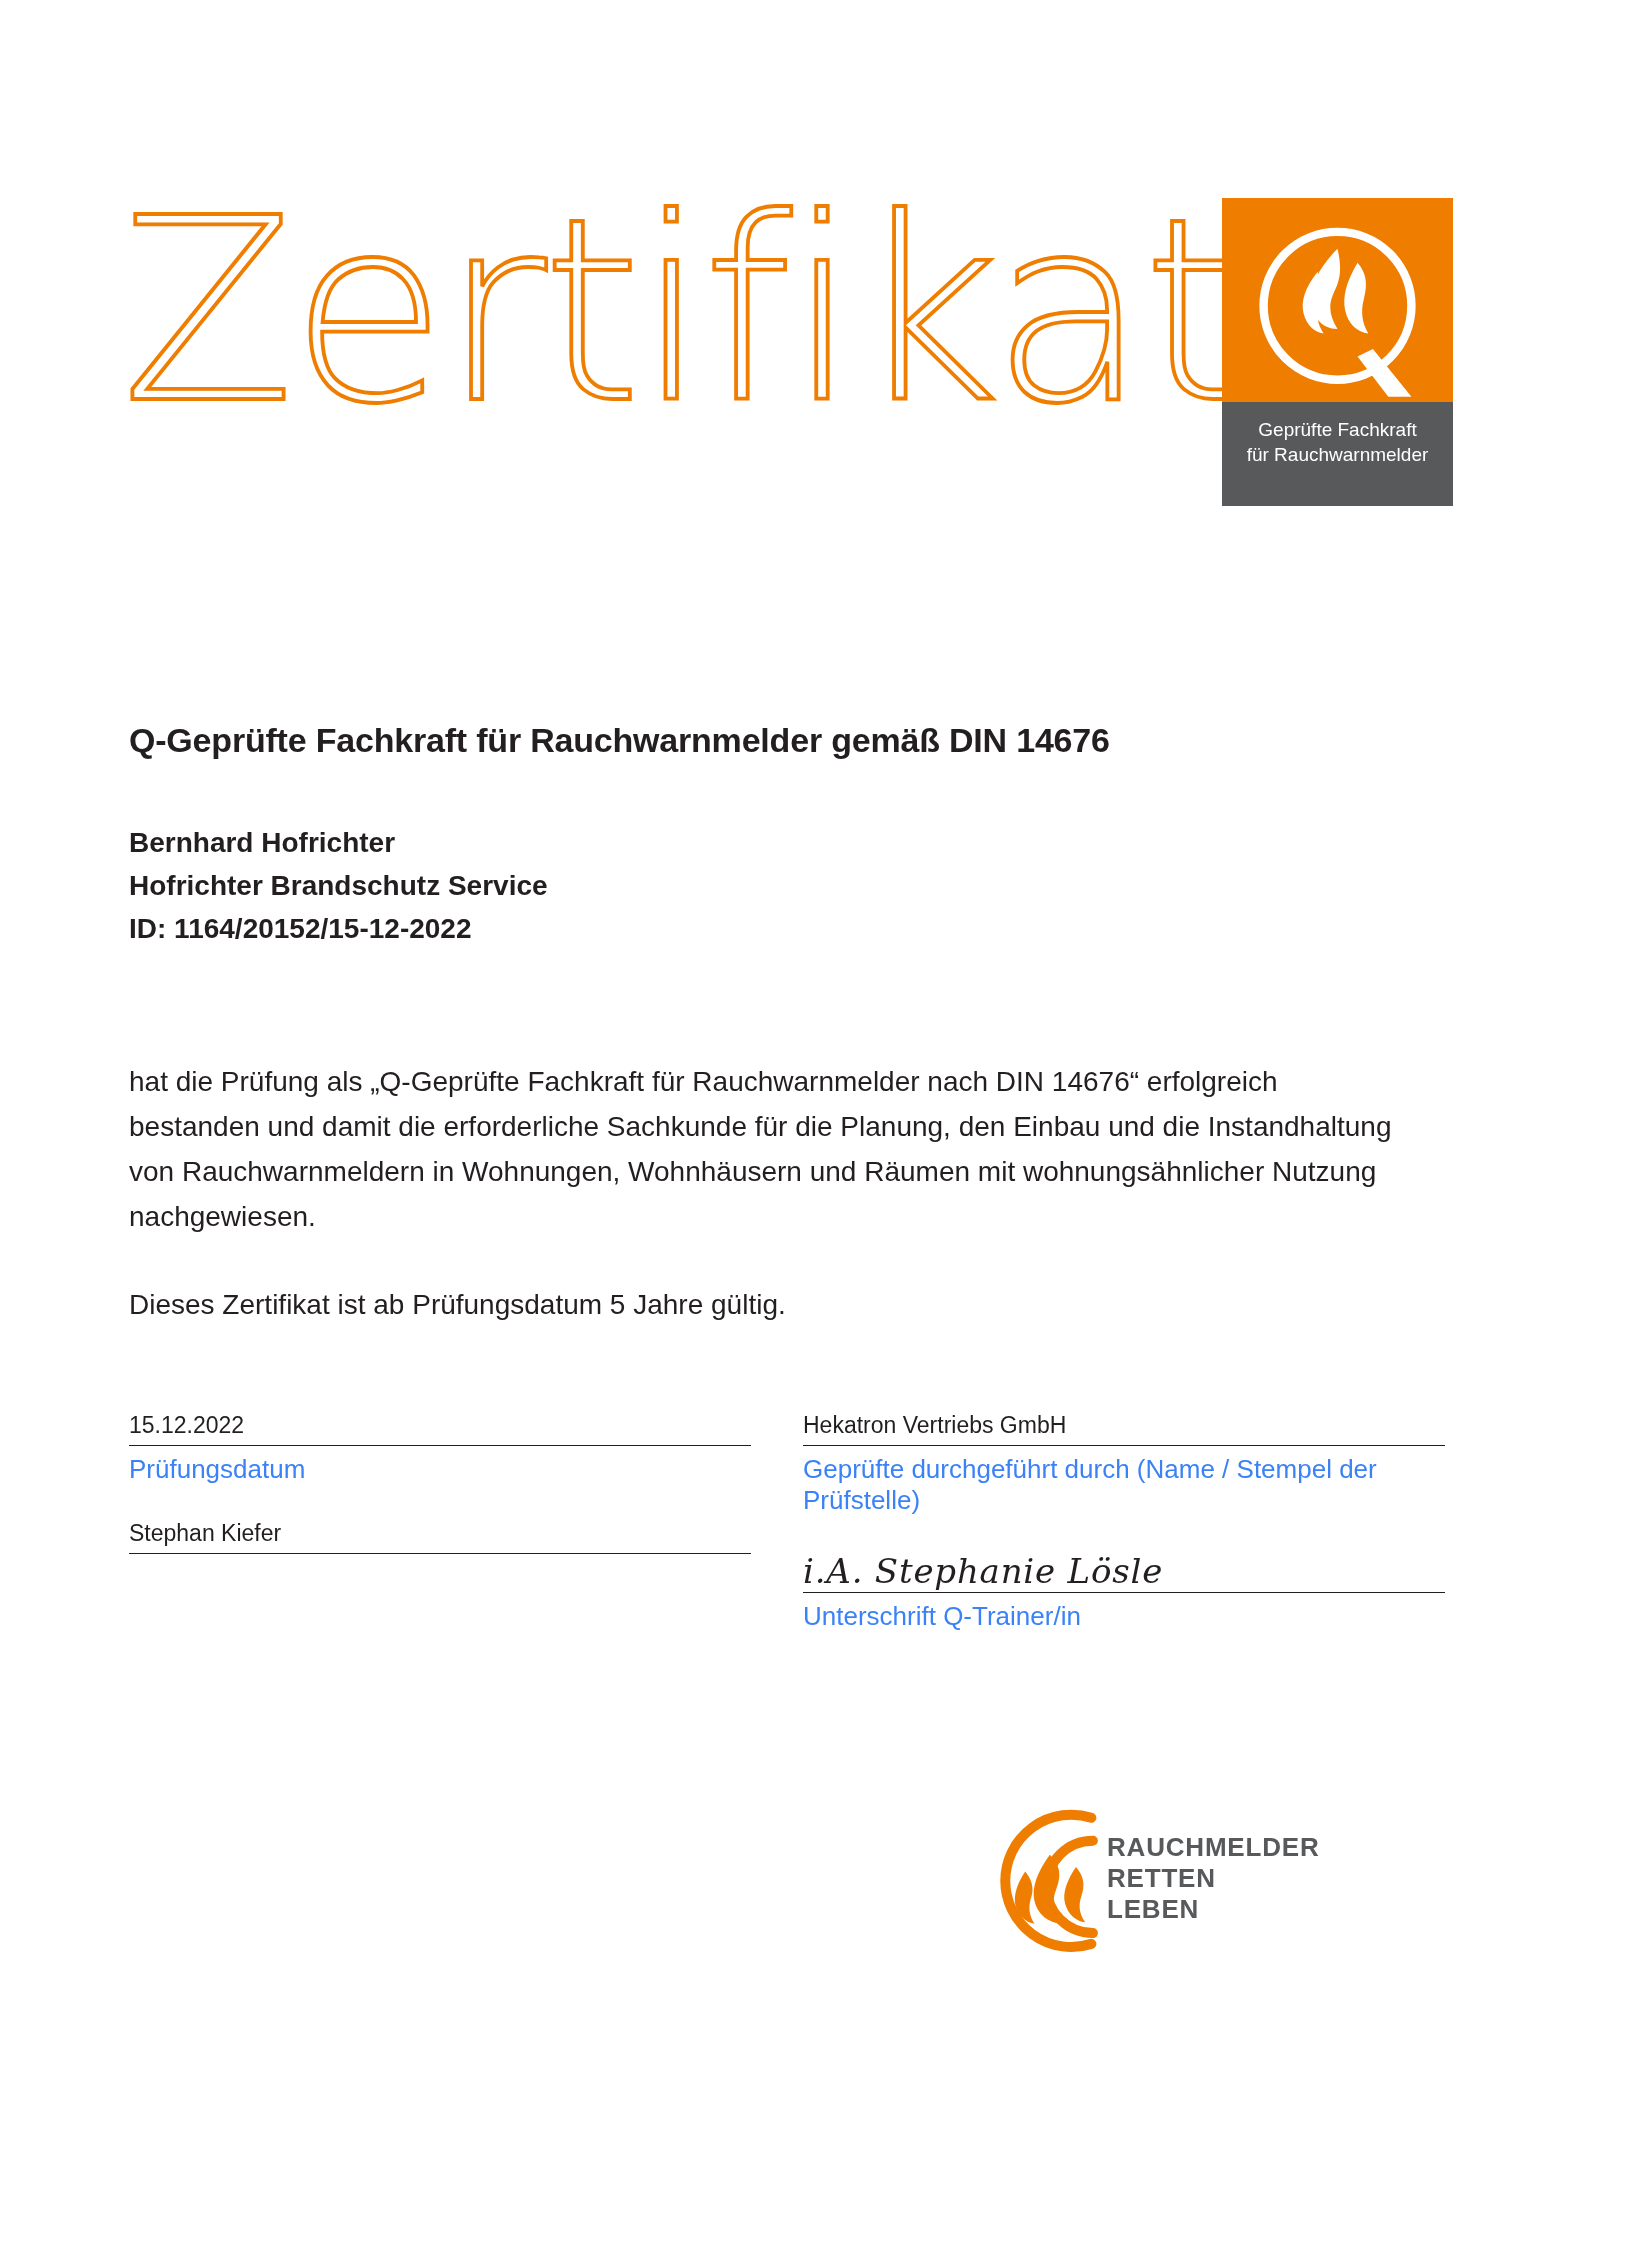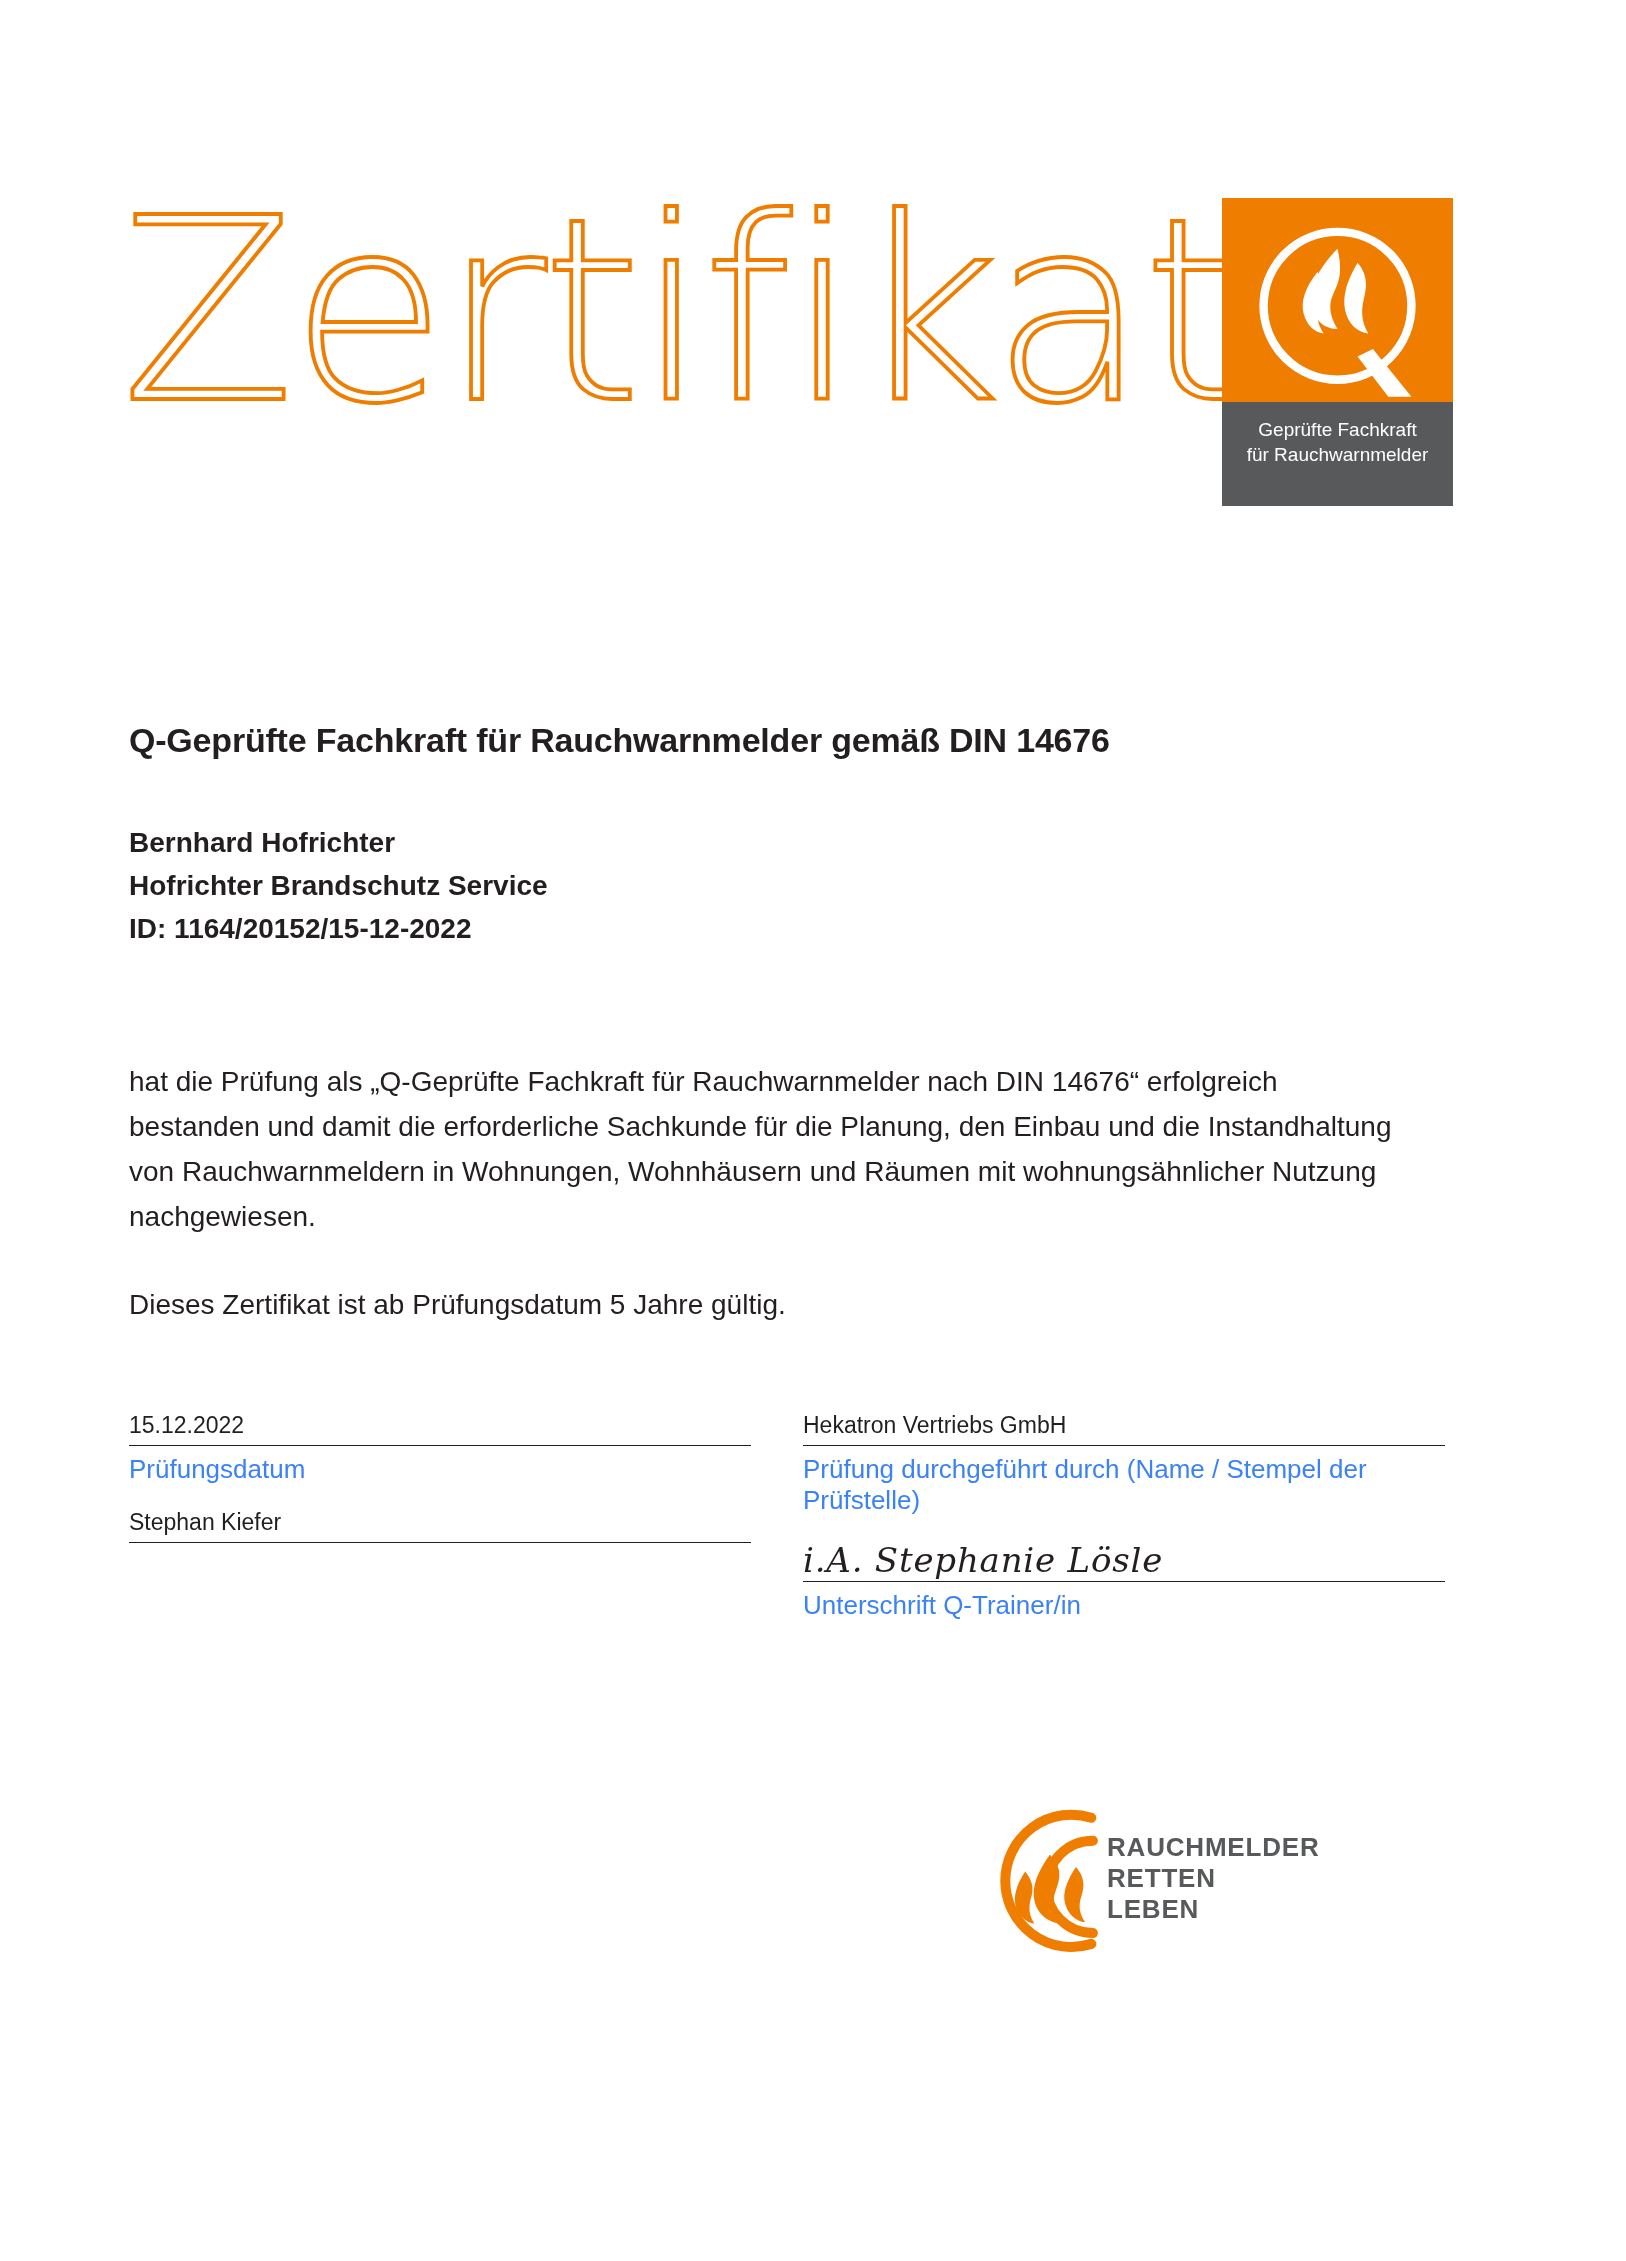--- a/index.html
+++ b/index.html
@@ -146,21 +146,21 @@
     color: #3b82f6;
     font-weight: 300;
     padding-top: 7.7px;
   }
   .trainer-id {
     font-size: 20px;
     font-weight: bold;
     color: #231f20;
     padding-top: 12.3px;
   }
-  .block2 { margin-top: 24px; }
+  .block2 { margin-top: 35px; }
 
   .signature-script {
     font-family: "DejaVu Serif", serif;
     font-style: italic;
     font-size: 34px;
     color: #231f20;
     letter-spacing: 0.8px;
     padding-bottom: 1.5px;
     white-space: nowrap;
   }
@@ -238,21 +238,21 @@
       <div class="block2">
         <div class="line-value">Stephan Kiefer</div>
         <div class="rule"></div>
       </div>
     </div>
 
     <div class="col-right">
       <div>
         <div class="line-value">Hekatron Vertriebs GmbH</div>
         <div class="rule"></div>
-        <div class="line-caption">Prüfung durchgeführt durch (Name / Stempel der Prüfstelle)</div>
+        <div class="line-caption">Geprüfte durchgeführt durch (Name / Stempel der Prüfstelle)</div>
       </div>
 
       <div class="block2">
         <div class="signature-script">i.A. Stephanie Lösle</div>
         <div class="rule"></div>
         <div class="line-caption">Unterschrift Q-Trainer/in</div>
       </div>
     </div>
 
   </div>

